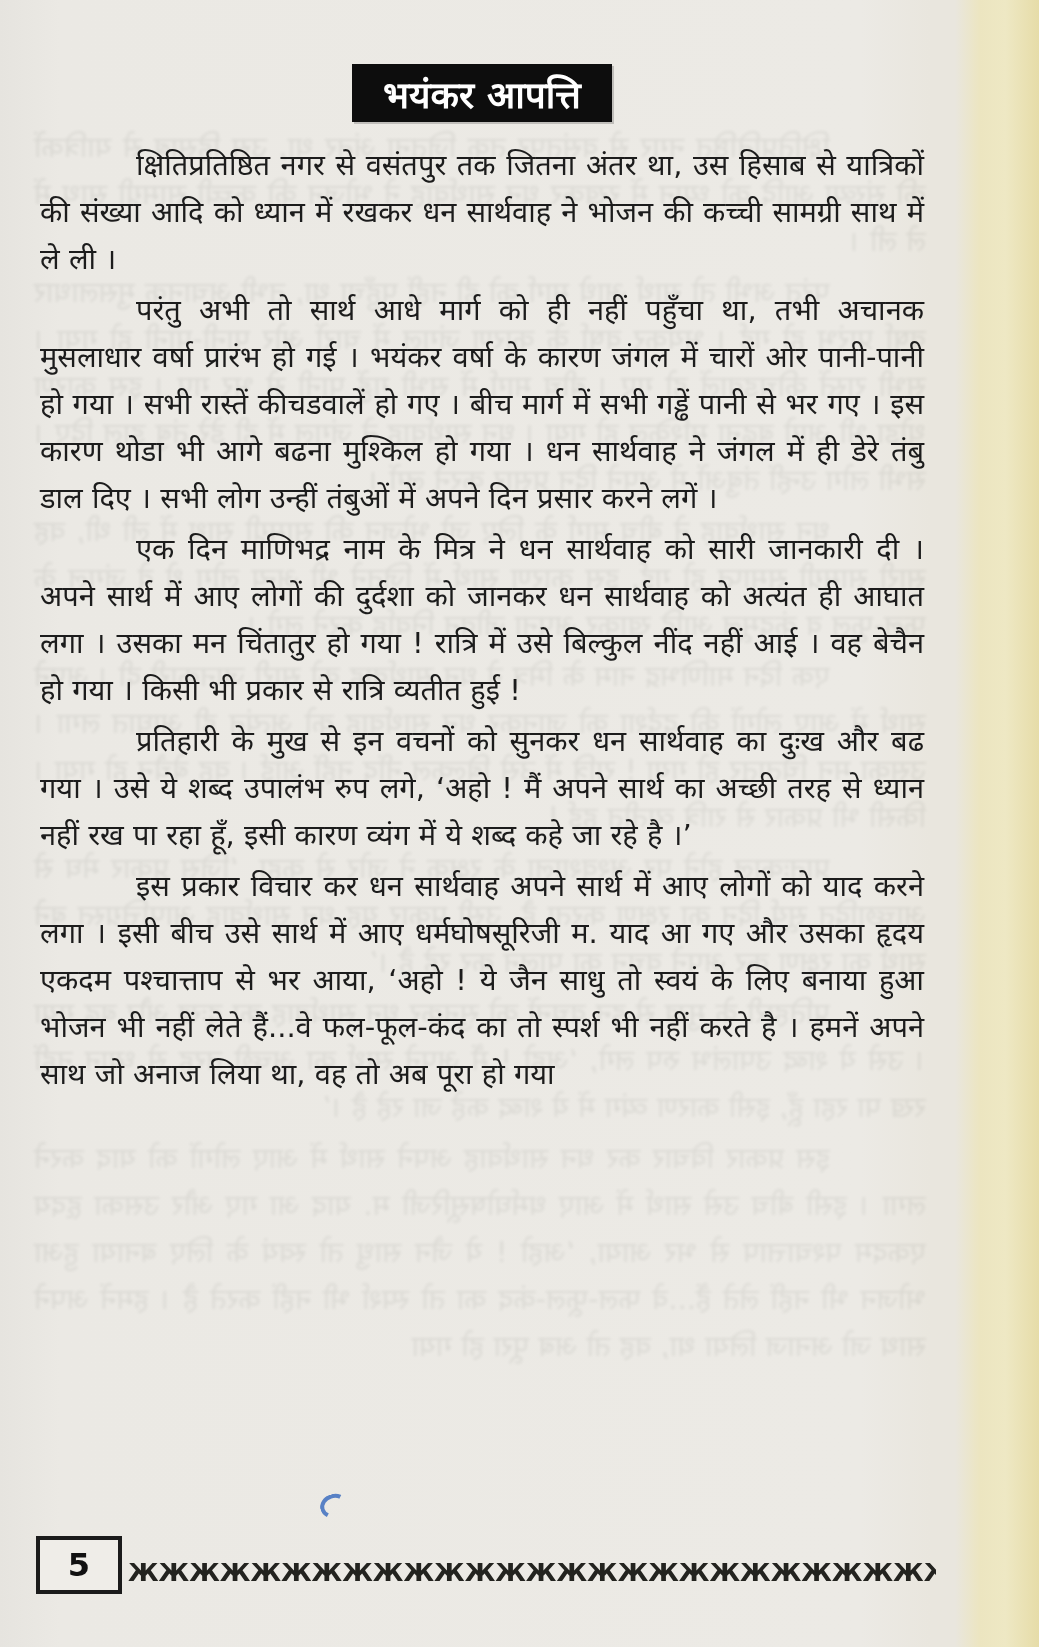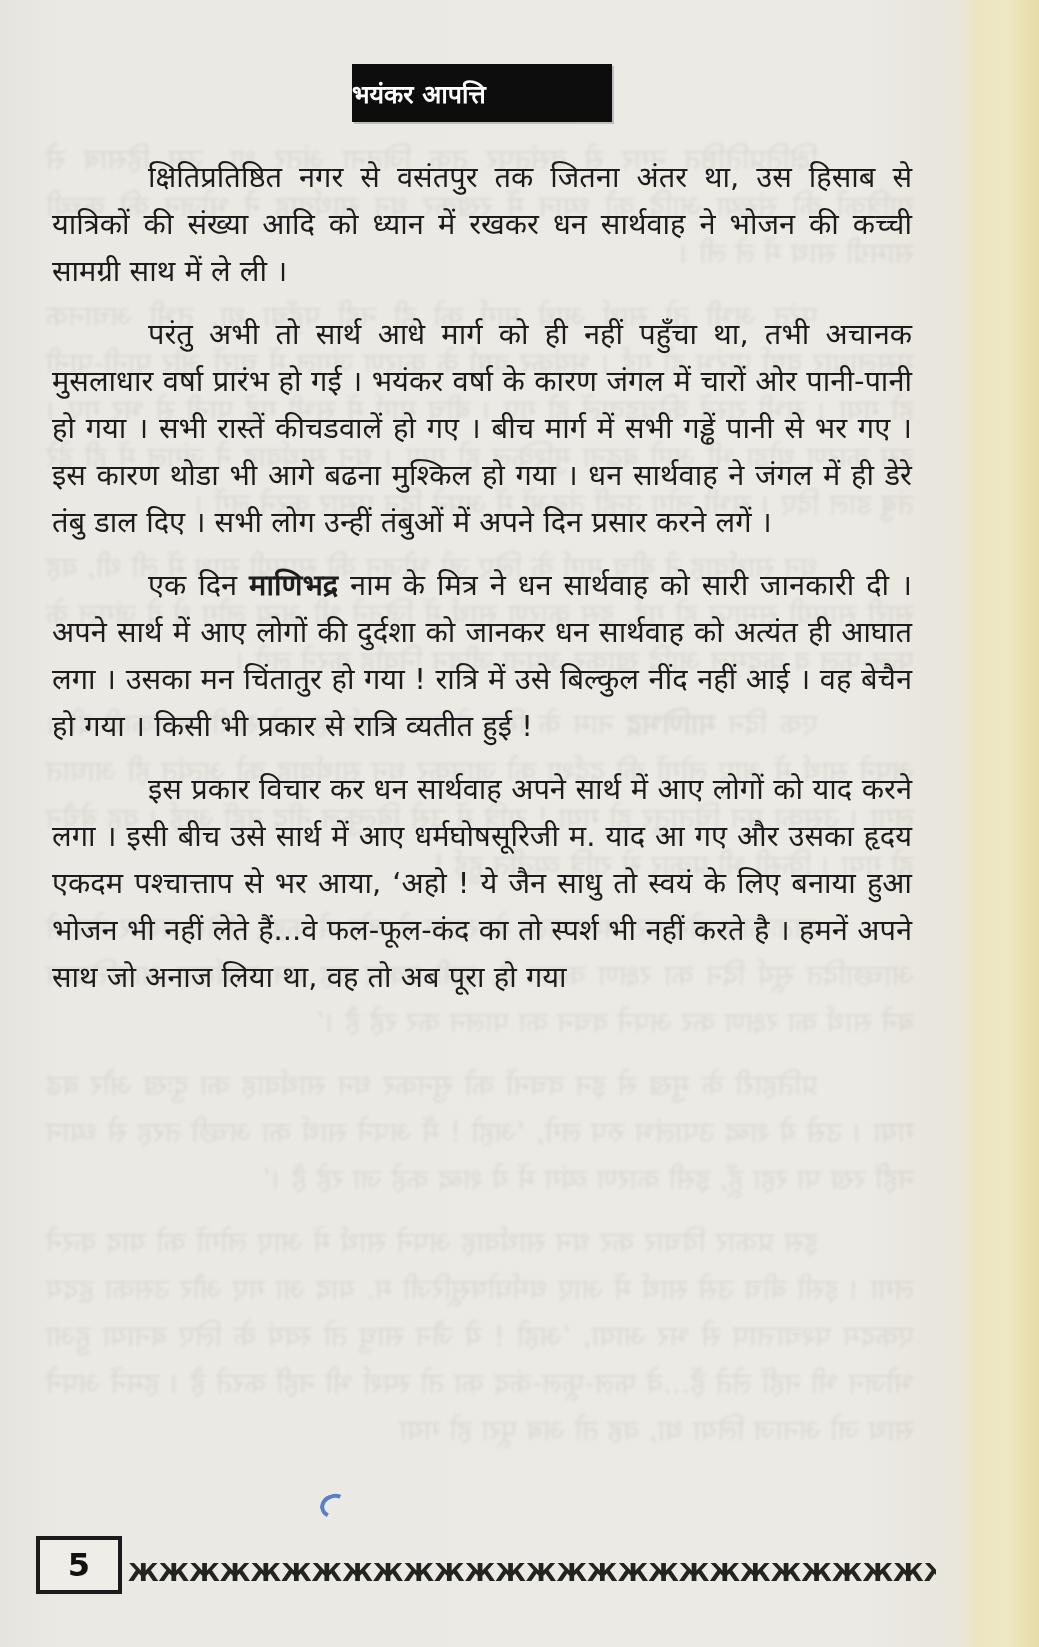--- a/index.html
+++ b/index.html
@@ -28,32 +28,32 @@
     filter: blur(1.6px);
     color: #3c4038;
     font-size: 29px; line-height: 47px;
     text-align: justify;
     pointer-events: none;
   }
   .title-box {
     position: absolute; left: 352px; top: 64px; width: 260px; height: 58px;
     background: #0d0d0d;
     color: #ffffff;
-    display: flex; align-items: center; 
-    font-size: 25px; font-weight: bold;
+    display: flex; align-items: center; justify-content: center;
+    font-size: 37px; font-weight: bold;
     box-shadow: 2px 2px 0 rgba(60,60,60,0.25);
   }
   .content {
     position: absolute; left: 36px; top: 138px; width: 892px;
     color: #1c1c1c;
     font-size: 29px; line-height: 47px;
     text-align: justify;
   }
-  .content p.para, .ghost p.para { margin: 16px; text-indent: 96px; }
-  .content .b, .ghost .b { font-weight: bold; }
+  .content p.para, .ghost p.para { margin: 4px; text-indent: 96px; }
+  .content .b, .ghost .b { font-weight: normal; }
   .pen-mark {
     position: absolute; left: 320px; top: 1494px;
     width: 20px; height: 16px;
     border: 4px solid transparent;
     border-left-color: #3f6fc0;
     border-top-color: #3f6fc0;
     border-radius: 50%;
     transform: rotate(-18deg);
     opacity: 0.85;
   }
@@ -99,20 +99,21 @@
     </div>
 
   <div class="title-box">
     <span>भयंकर आपत्ति</span>
   </div>
 
   <div class="content" id="text-main">
       <p class="para"><span>क्षितिप्रतिष्ठित नगर से वसंतपुर तक जितना अंतर था, उस हिसाब से यात्रिकों की संख्या आदि को ध्यान में रखकर धन सार्थवाह ने भोजन की कच्ची सामग्री साथ में ले ली ।</span></p>
       <p class="para"><span>परंतु अभी तो सार्थ आधे मार्ग को ही नहीं पहुँचा था, तभी अचानक मुसलाधार वर्षा प्रारंभ हो गई । भयंकर वर्षा के कारण जंगल में चारों ओर पानी-पानी हो गया । सभी रास्तें कीचडवालें हो गए । बीच मार्ग में सभी गड्ढें पानी से भर गए । इस कारण थोडा भी आगे बढना मुश्किल हो गया । धन सार्थवाह ने जंगल में ही डेरे तंबु डाल दिए । सभी लोग उन्हीं तंबुओं में अपने दिन प्रसार करने लगें ।</span></p>
       <p class="para"><span>एक दिन </span><span class="b">माणिभद्र</span><span> नाम के मित्र ने धन सार्थवाह को सारी जानकारी दी । अपने सार्थ में आए लोगों की दुर्दशा को जानकर धन सार्थवाह को अत्यंत ही आघात लगा । उसका मन चिंतातुर हो गया ! रात्रि में उसे बिल्कुल नींद नहीं आई । वह बेचैन हो गया । किसी भी प्रकार से रात्रि व्यतीत हुई !</span></p>
+      <p class="para"><span>प्रतिहारी के मुख से इन वचनों को सुनकर धन सार्थवाह का दुःख और बढ गया । उसे ये शब्द उपालंभ रुप लगे, ‘अहो ! मैं अपने सार्थ का अच्छी तरह से ध्यान नहीं रख पा रहा हूँ, इसी कारण व्यंग में ये शब्द कहे जा रहे है ।’</span></p>
       <p class="para"><span>इस प्रकार विचार कर धन सार्थवाह अपने सार्थ में आए लोगों को याद करने लगा । इसी बीच उसे सार्थ में आए धर्मघोषसूरिजी म. याद आ गए और उसका हृदय एकदम पश्चात्ताप से भर आया, ‘अहो ! ये जैन साधु तो स्वयं के लिए बनाया हुआ भोजन भी नहीं लेते हैं...वे फल-फूल-कंद का तो स्पर्श भी नहीं करते है । हमनें अपने साथ जो अनाज लिया था, वह तो अब पूरा हो गया</span></p>
     </div>
 
   <div class="pen-mark"></div>
 
   <div class="footer">
     <div class="page-num-box">
       <span>5</span>
     </div>
     <div class="ornament">ЖЖЖЖЖЖЖЖЖЖЖЖЖЖЖЖЖЖЖЖЖЖЖЖЖЖЖЖЖЖЖЖЖЖЖЖЖЖЖЖ</div>

